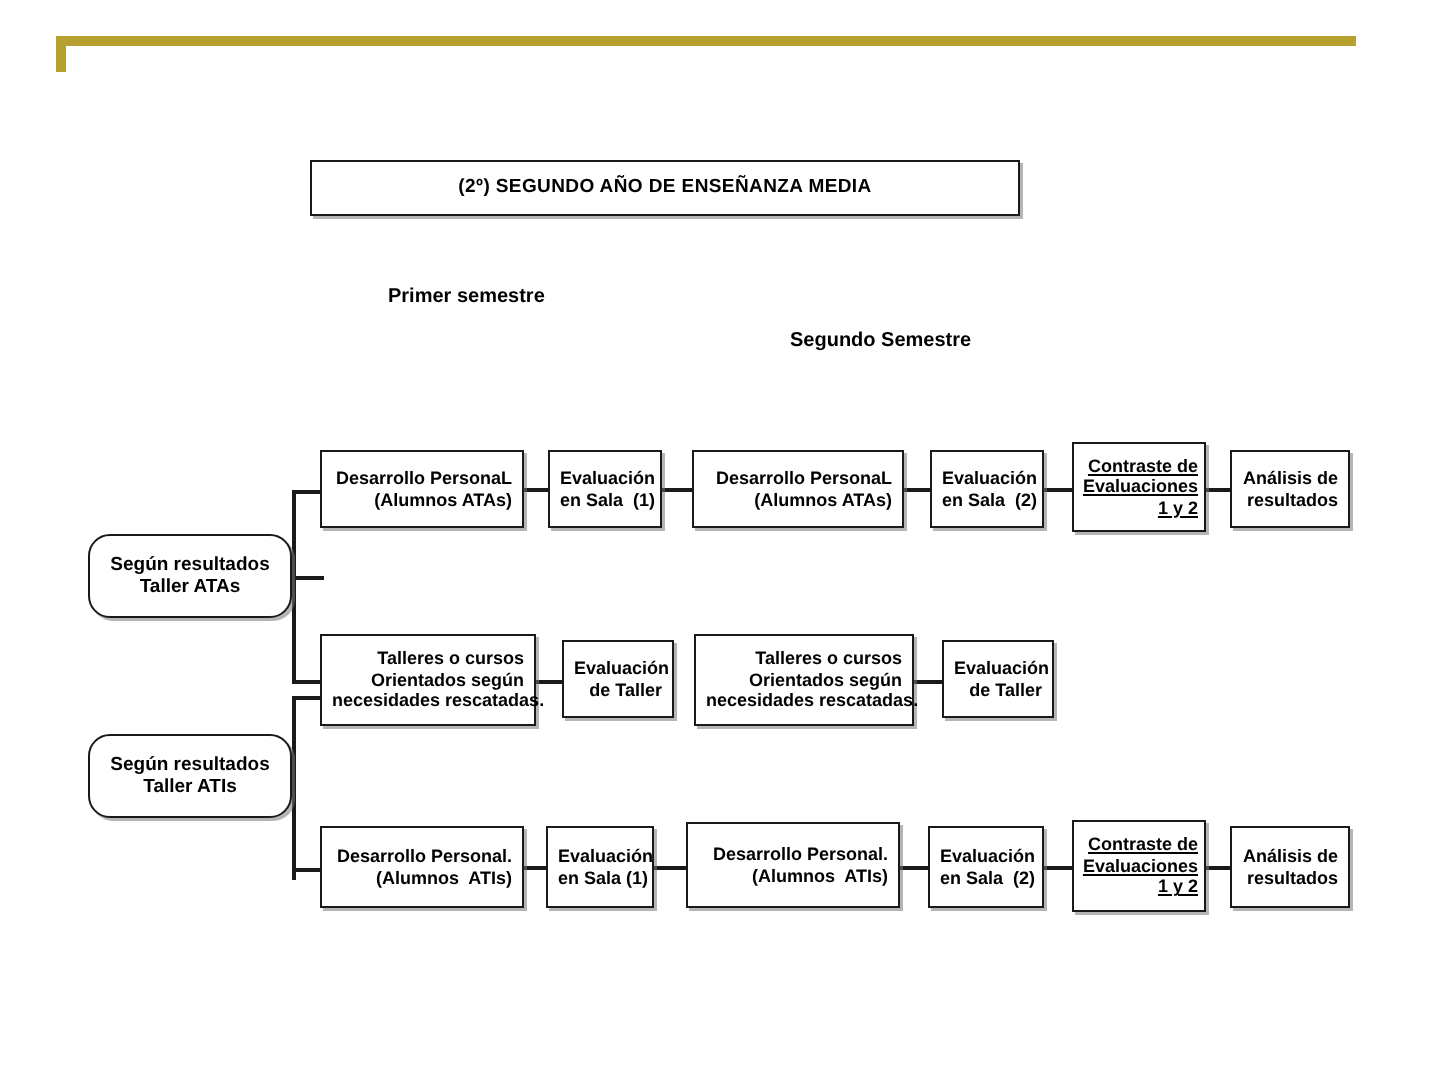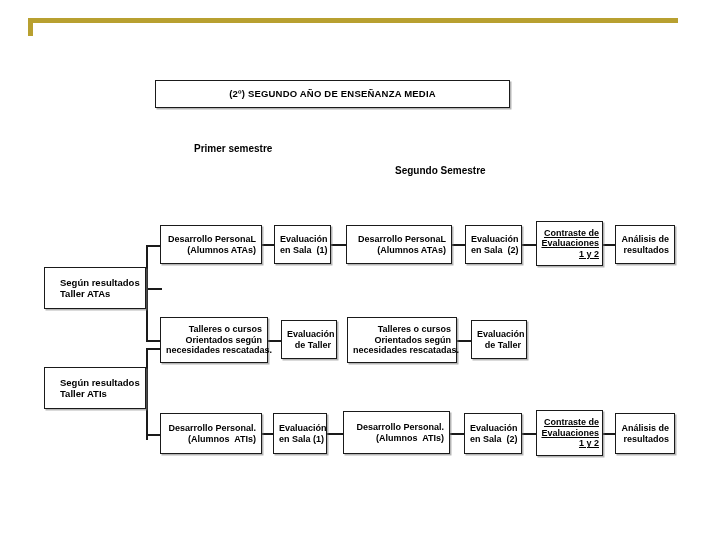--- a/index.html
+++ b/index.html
@@ -49,21 +49,21 @@
     position:absolute;
     font-size:10px;
     font-weight:bold;
     color:#000;
     white-space:pre;
   }
   .cap-1{left:194px;top:143px;}
   .cap-2{left:395px;top:165px;}
 
   
-  .lvl-root{font-size:9.5px;padding:0 15px;}
+  .lvl-root{font-size:9.5px;text-align:center;padding:0 4px;border-radius:11px;}
   .lvl-node{font-size:9px;padding:0 5px;text-align:right;}
   .lvl-node.center{text-align:right;padding:0 3px;text-decoration:underline;}
 
   
   .line{position:absolute;background:#1a1a1a;}
   .line.h{height:1.6px;}
   .line.v{width:1.6px;}
 </style>
 </head>
 <body>

